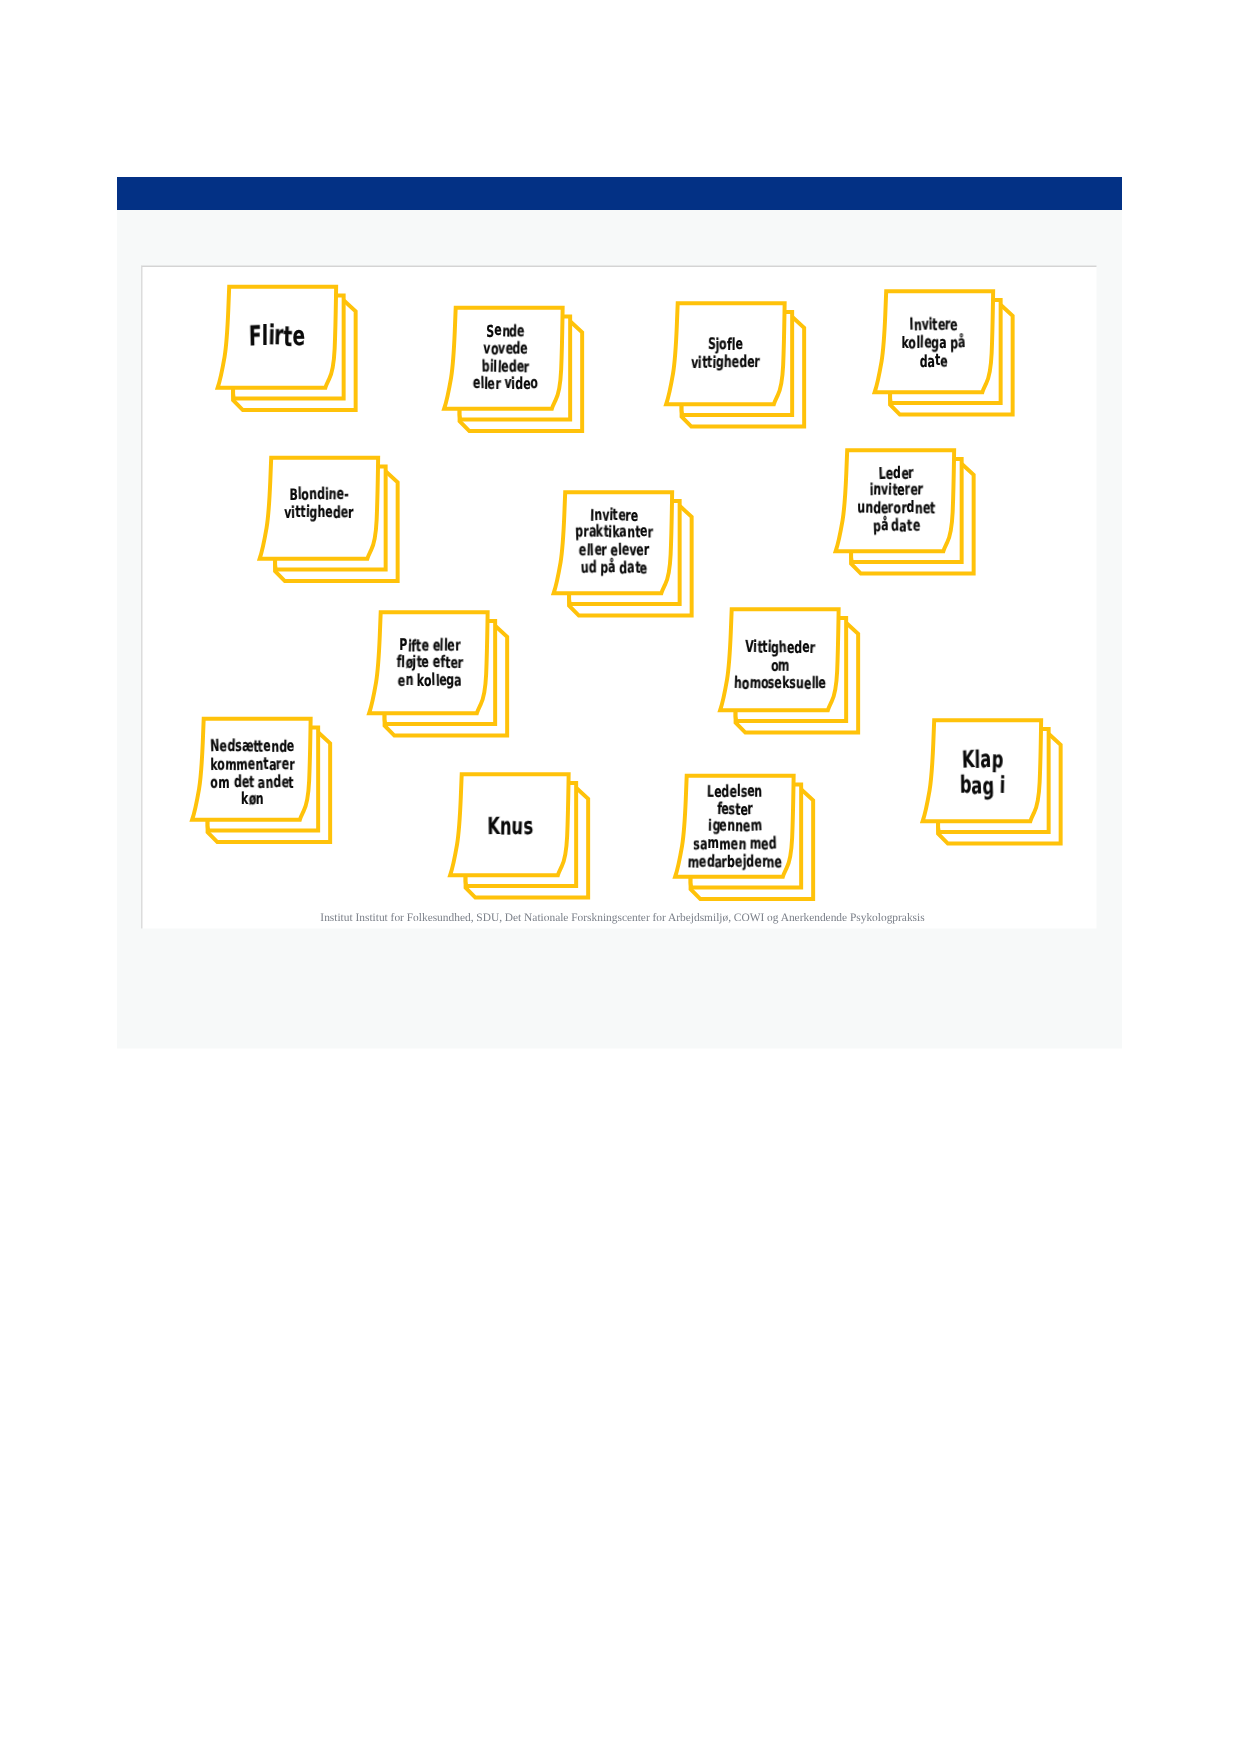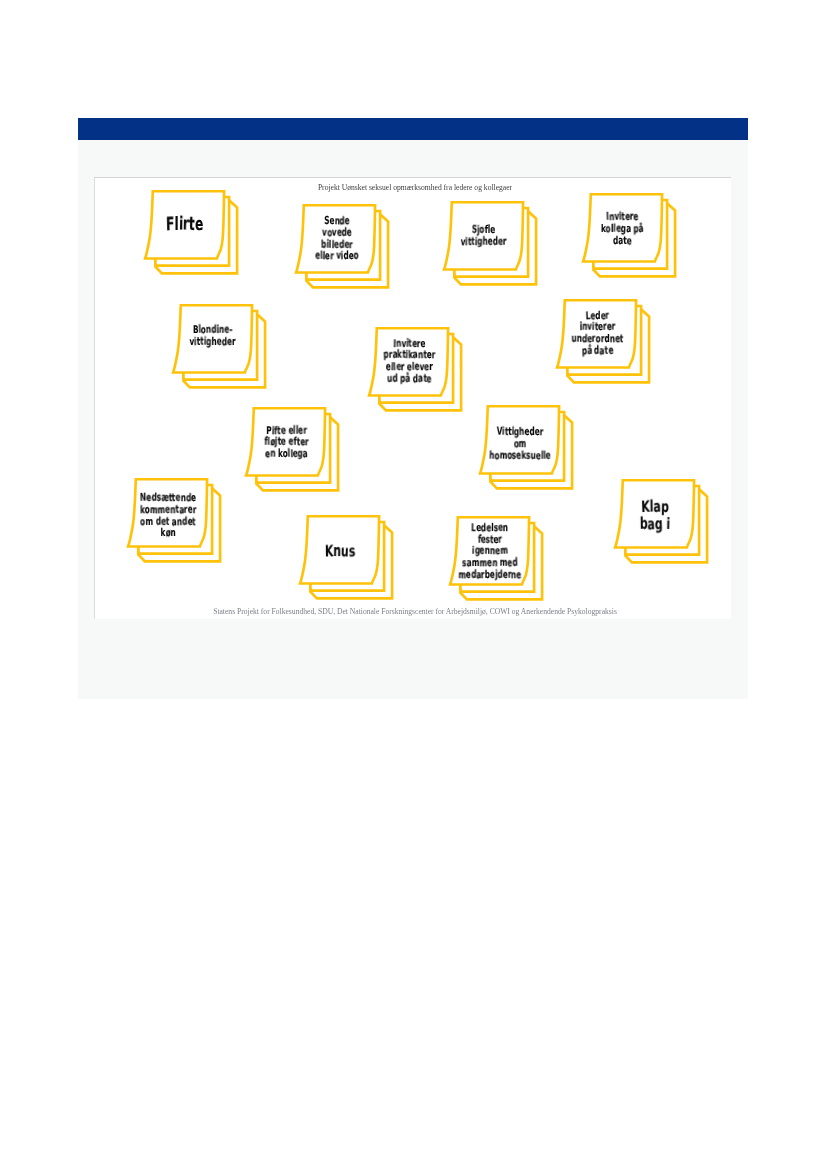--- a/index.html
+++ b/index.html
@@ -27,21 +27,20 @@
   .note .txt span.hw i{font-style:normal;display:inline-block;transform-origin:50% 80%;
              will-change:opacity;-webkit-text-stroke:0.1px #000;}
 </style>
 </head>
 <body>
 
 <div id="page">
   <div class="topbar" style="background: rgb(3, 49, 133);"></div>
   <div class="sheet" style="background: rgb(247, 249, 249);"></div>
   <div class="slide" style="background: rgb(255, 255, 255);">
-    <div class="slide-title">Projekt Uønsket seksuel opmærksomhed fra ledere og kollegaer</div>
     <div id="notes-layer">
         <div class="note" style="left: 46.7px; top: 10px;">
           <svg width="97" height="89" viewBox="-2 -2 97 89">
             <g fill="#ffffff" stroke="#FFC20A" stroke-width="2.65" stroke-linejoin="miter" stroke-linecap="butt">
               <path d="M11.4,10.9 L85.8,10.9 L93.1,17.6 L93.1,83.4 L17.9,83.4 L11.4,76.8 Z"></path>
               <path d="M11.4,7.0 L85.1,7.0 L85.1,75.6 L11.8,75.6 L11.4,72.5 Z"></path>
               <path d="M8.8,1.2 L80.1,1.2 C79.9,12 79.8,26 79.1,42.5 C78.7,51 77.6,58.5 75.4,62.7 C74.5,64.6 73.5,66.3 72.9,68.5 L1.1,68.5 C2.2,65.3 4.4,55.5 5.7,48 C7.0,40 7.8,26 8.2,16.5 C8.5,9 8.7,4.5 8.8,1.2 Z"></path>
             </g>
           </svg>
           <div class="txt" style="margin-top:0.6px">
@@ -186,15 +185,15 @@
               <path d="M11.4,10.9 L85.8,10.9 L93.1,17.6 L93.1,83.4 L17.9,83.4 L11.4,76.8 Z"></path>
               <path d="M11.4,7.0 L85.1,7.0 L85.1,75.6 L11.8,75.6 L11.4,72.5 Z"></path>
               <path d="M8.8,1.2 L80.1,1.2 C79.9,12 79.8,26 79.1,42.5 C78.7,51 77.6,58.5 75.4,62.7 C74.5,64.6 73.5,66.3 72.9,68.5 L1.1,68.5 C2.2,65.3 4.4,55.5 5.7,48 C7.0,40 7.8,26 8.2,16.5 C8.5,9 8.7,4.5 8.8,1.2 Z"></path>
             </g>
           </svg>
           <div class="txt" style="margin-top:0.8px">
             <span class="hw" style="font-size:16px;line-height:17.488px"><i style="transform:rotate(-2.70deg) translateY(-0.44px) scaleY(0.976)">K</i><i style="transform:rotate(-0.90deg) translateY(-0.22px) scaleY(1.012)">l</i><i style="transform:rotate(-1.80deg) translateY(-0.22px) scaleY(1.000)">a</i><i style="transform:rotate(1.80deg) translateY(-0.44px) scaleY(0.976)">p</i><br><i style="transform:rotate(-0.90deg) translateY(-0.22px) scaleY(1.000)">b</i><i style="transform:rotate(-1.80deg) translateY(0.22px) scaleY(0.988)">a</i><i style="transform:rotate(-2.70deg) translateY(0.44px) scaleY(1.012)">g</i><i>&nbsp;</i><i style="transform:rotate(1.80deg) translateY(-0.44px) scaleY(0.976)">i</i></span>
           </div>
         </div>
       </div>
-    <div class="slide-footer">Statens Projekt for Folkesundhed, SDU, Det Nationale Forskningscenter for Arbejdsmiljø, COWI og Anerkendende Psykologpraksis</div>
+    <div class="slide-footer">Institut Institut for Folkesundhed, SDU, Det Nationale Forskningscenter for Arbejdsmiljø, COWI og Anerkendende Psykologpraksis</div>
   </div>
 </div>
 
 </body></html>

